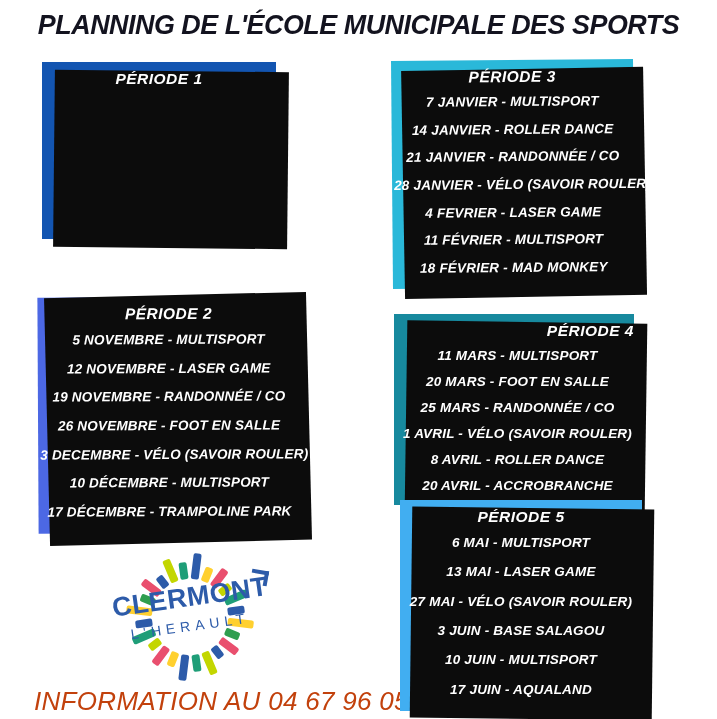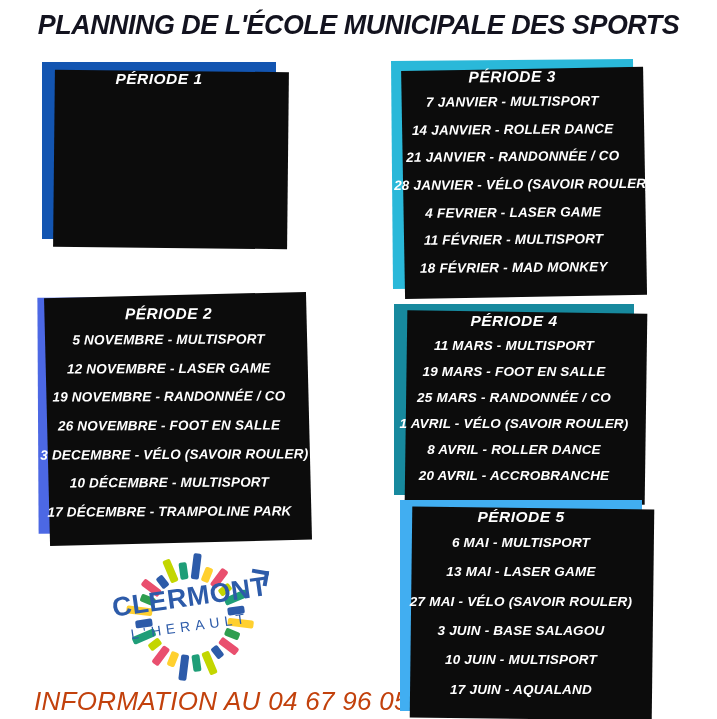--- a/index.html
+++ b/index.html
@@ -38,21 +38,21 @@
     position: absolute;
     inset: 0;
     background: #0c0c0c;
     transform: var(--st, translate(11px,9px) rotate(0.6deg));
     z-index: -1;
   }
 
   .card1 { left: 42px;  top: 62px;  width: 234px; height: 177px; gap: 13px; --st: translate(12px,9px) rotate(0.6deg); }
   .card2 { left: 38px;  top: 297px; width: 262px; height: 236px; transform: rotate(-0.3deg); --st: translate(9px,4px) rotate(-1.1deg) scaleY(1.05); }
   .card3 { left: 392px; top: 60px;  width: 242px; height: 228px; transform: rotate(-0.5deg); --st: translate(11px,9px) rotate(-0.5deg); }
-  .card4 { left: 394px; top: 304px; width: 240px; height: 191px; --st: translate(12px,8px) rotate(0.8deg); }
+  .card4 { left: 394px; top: 314px; width: 240px; height: 191px; align-items: flex-end; --st: translate(12px,8px) rotate(0.8deg); }
   .card5 { left: 400px; top: 500px; width: 242px; height: 211px; --st: translate(11px,8px) rotate(0.7deg); }
 
   .card-title {
     font-size: 15.5px;
     letter-spacing: 0.5px;
     padding-top: 8px;
     flex: 0 0 auto;
   }
   .card-list {
     flex: 1 1 auto;
@@ -152,21 +152,21 @@
       <div class="card-item">4 FEVRIER - LASER GAME</div>
       <div class="card-item">11 FÉVRIER - MULTISPORT</div>
       <div class="card-item">18 FÉVRIER - MAD MONKEY</div>
     </div>
 </div>
 
 <div class="card card4" style="background-color: rgb(23, 137, 158);">
   <div class="card-title">PÉRIODE 4</div>
   <div class="card-list">
       <div class="card-item">11 MARS - MULTISPORT</div>
-      <div class="card-item">19 MARS - FOOT EN SALLE</div>
+      <div class="card-item">20 MARS - FOOT EN SALLE</div>
       <div class="card-item">25 MARS - RANDONNÉE / CO</div>
       <div class="card-item">1 AVRIL - VÉLO (SAVOIR ROULER)</div>
       <div class="card-item">8 AVRIL - ROLLER DANCE</div>
       <div class="card-item">20 AVRIL - ACCROBRANCHE</div>
     </div>
 </div>
 
 <div class="card card5" style="background-color: rgb(65, 174, 241);">
   <div class="card-title">PÉRIODE 5</div>
   <div class="card-list">

